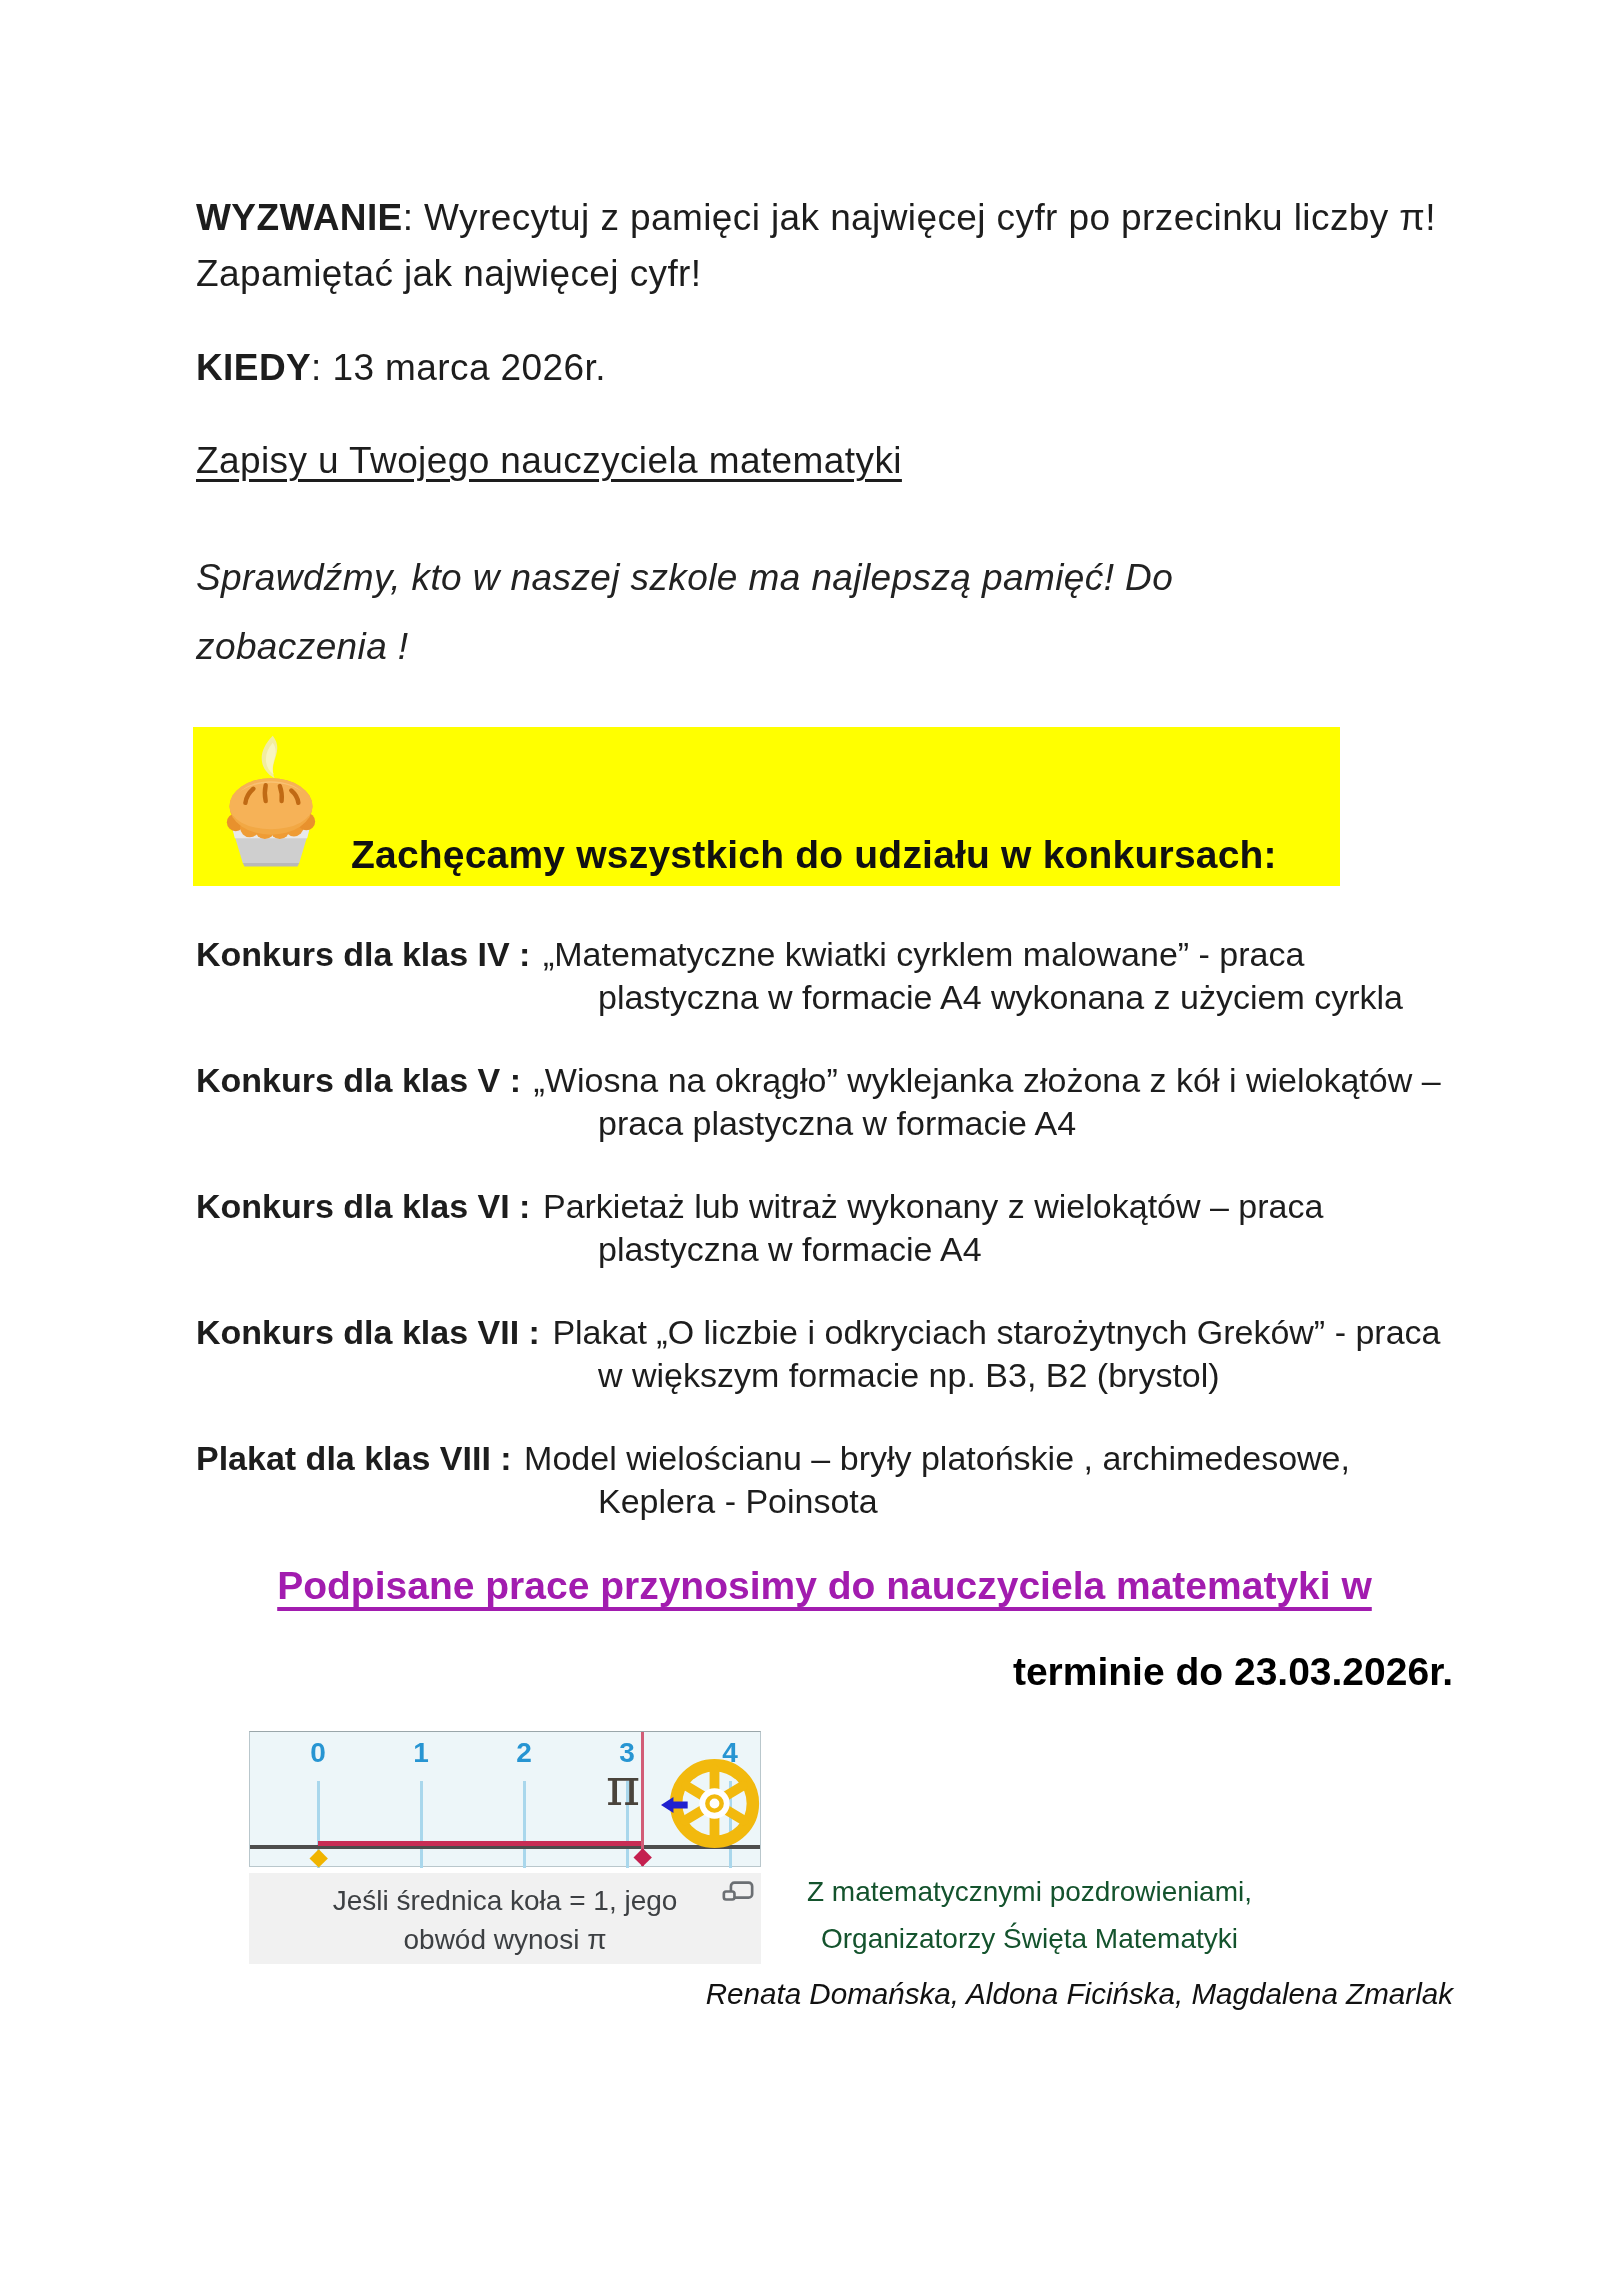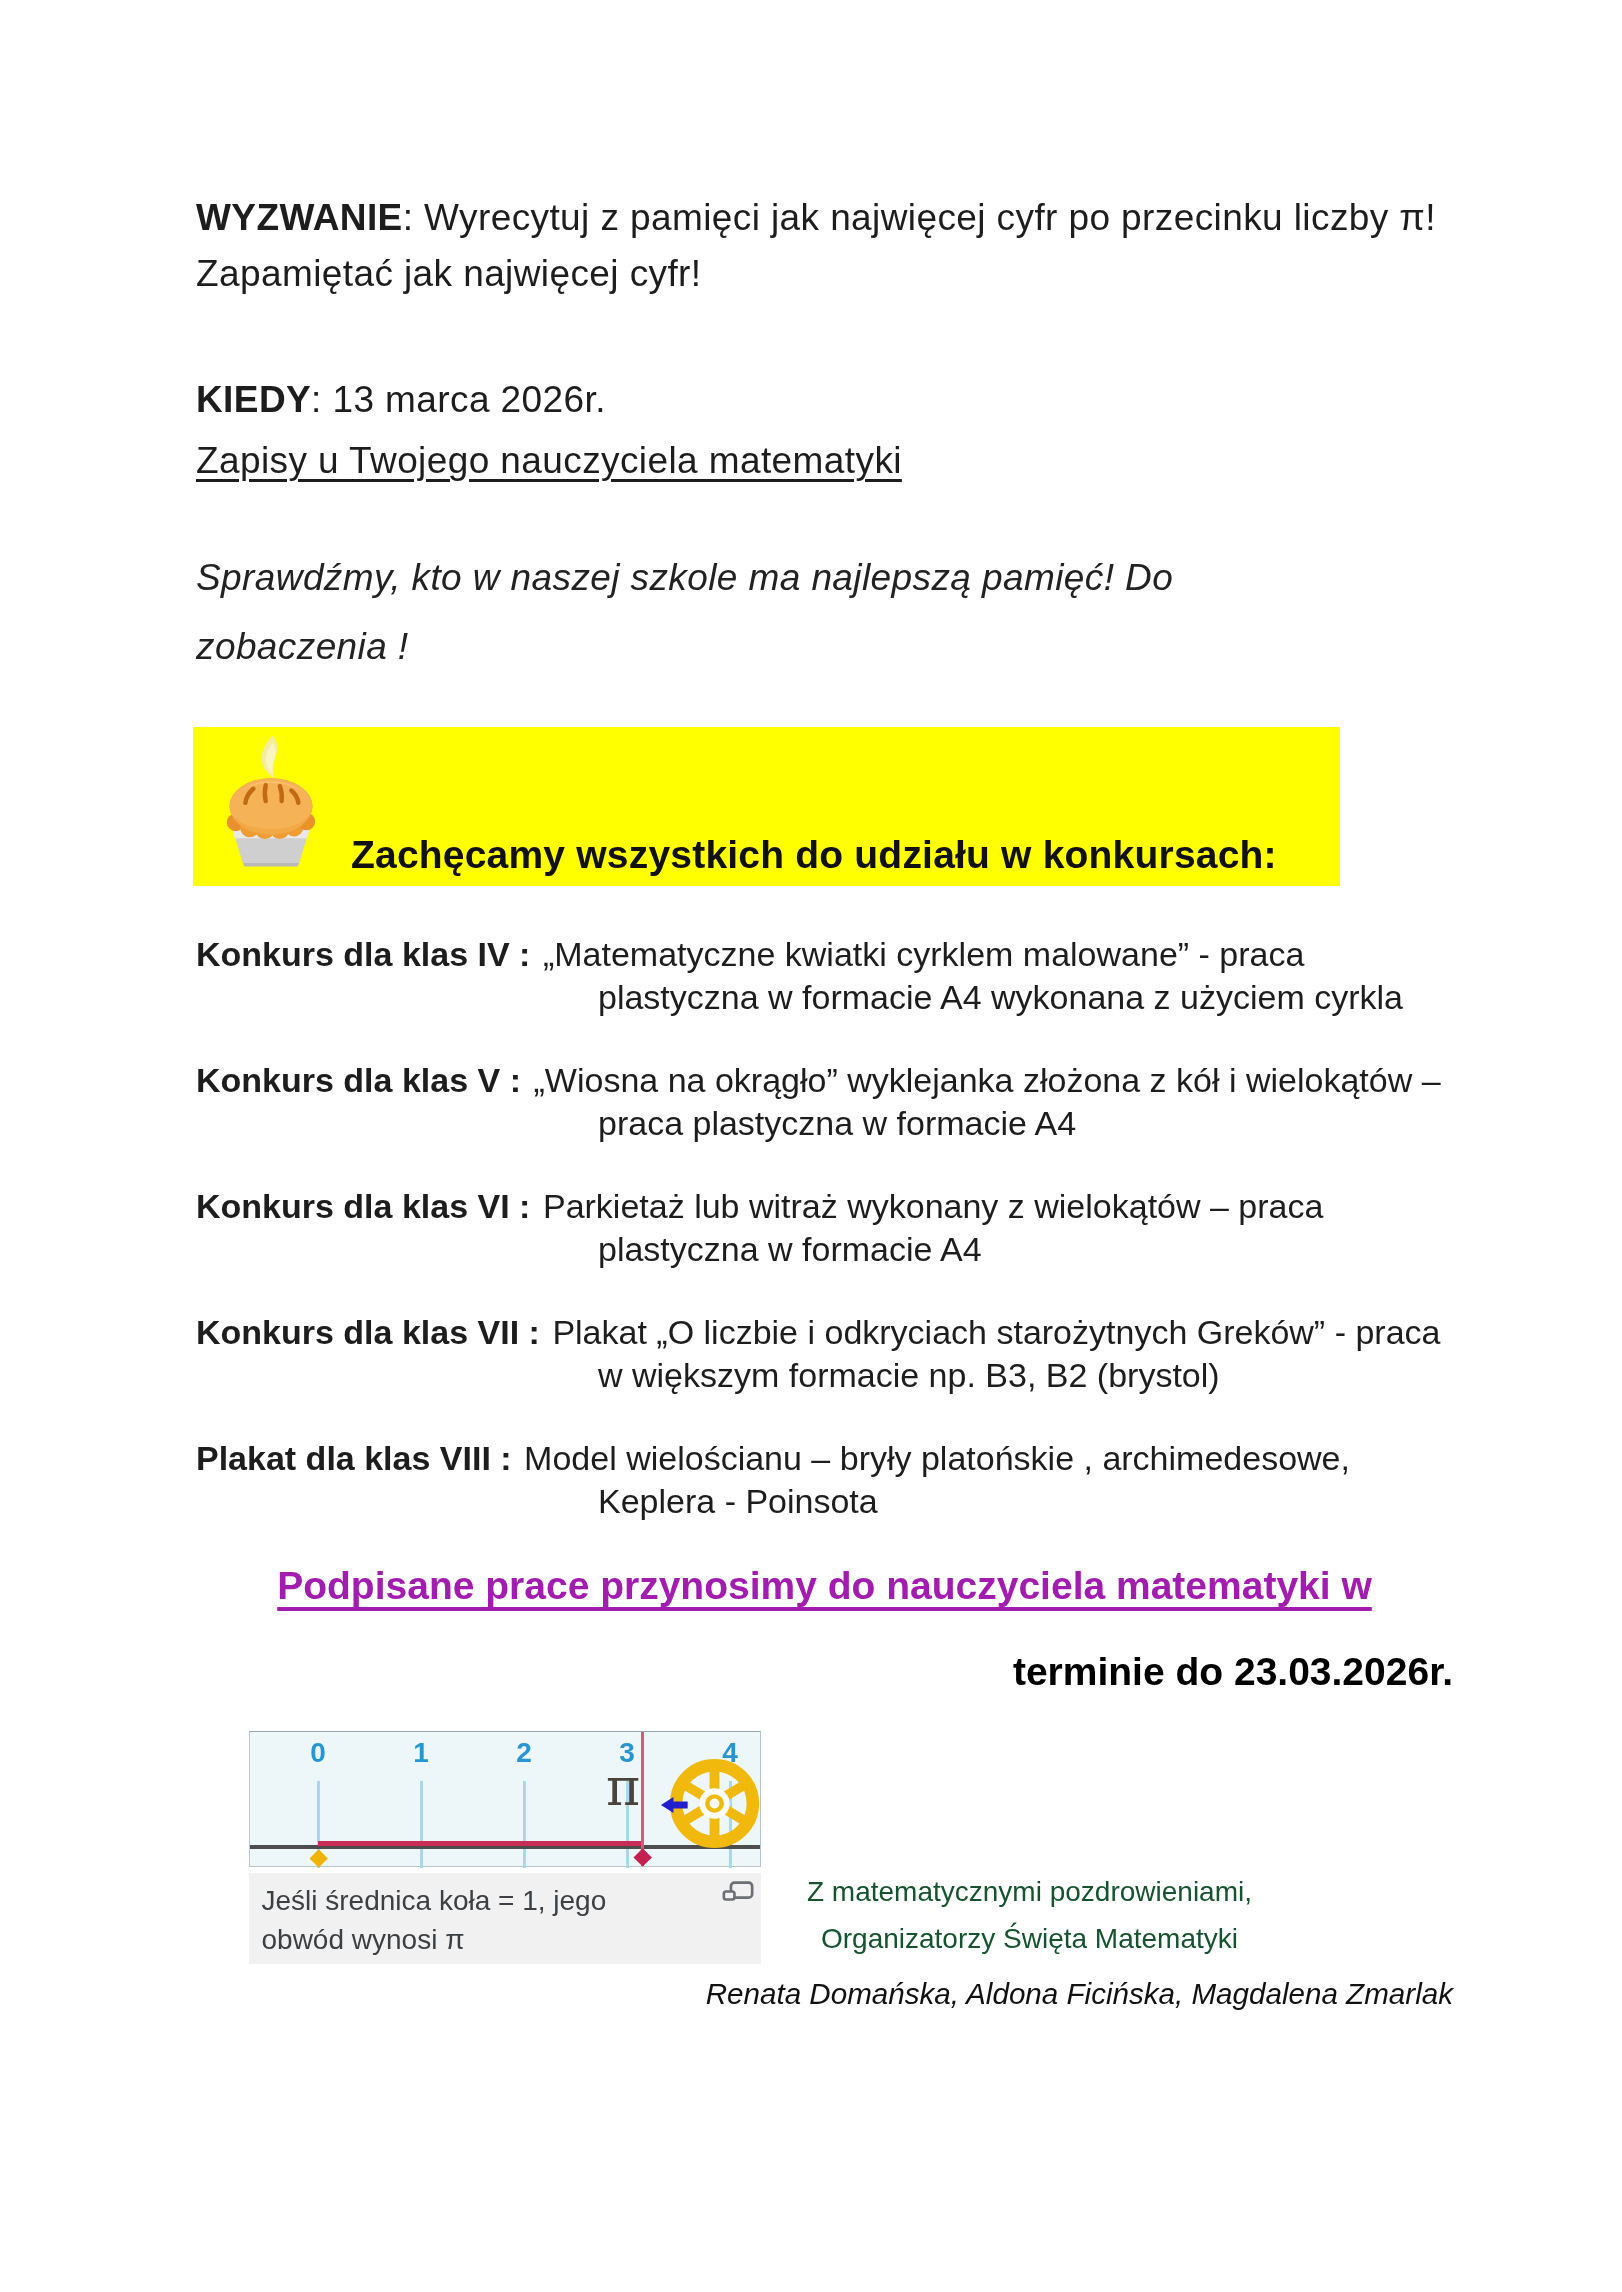--- a/index.html
+++ b/index.html
@@ -6,21 +6,21 @@
   html, body { background: #ffffff; }
   body { width: 1623px; height: 2293px; position: relative; overflow: hidden;
          font-family: "Liberation Sans", sans-serif; color: #161616; }
   .page { position: absolute; inset: 0; background: #fff; }
 
   
   .para { position: absolute; left: 196px; width: 1257px; font-size: 37px;
           line-height: 56px; letter-spacing: 0.4px; color: #1d1d1d; }
   .b { font-weight: 700; }
   .challenge { top: 190px; }
-  .kiedy { top: 340px; margin-top: 32px; }
+  .kiedy { top: 340px; }
   .zapisy { top: 433px; text-decoration: underline; text-underline-offset: 6.3px;
             text-decoration-thickness: 2.7px; }
   .motto { top: 543px; font-style: italic; line-height: 69px; color: #222; }
 
   
   .banner { position: absolute; left: 193px; top: 727px; width: 1147px; height: 159px;
             background: #ffff00; }
   .banner-title { position: absolute; left: 158px; bottom: 9px; font-size: 39px;
                   font-weight: 700; letter-spacing: 0.2px; color: #111; }
   .pie { position: absolute; left: 7.2px; top: 7.2px; width: 142px; height: 136px; }
@@ -56,21 +56,21 @@
               background: #d25d77; }
   .diamond { position: absolute; width: 13.4px; height: 13.4px; transform: rotate(45deg); }
   .diamond.origin { left: 62px; top: 120px; background: #f0b400; }
   .diamond.pi { left: 386px; top: 119px; background: #c42050; }
   .pi-symbol { position: absolute; left: 356px; top: 25px; font-size: 52px;
                font-family: "DejaVu Serif", serif; color: #4a443c; }
   .wheel { position: absolute; left: 419px; top: 26px; width: 91px; height: 91px; }
   .arrow-left { position: absolute; left: 411px; top: 64px; width: 32px; height: 18px; }
   .fig-caption { position: absolute; left: 0; top: 142px; width: 512px; height: 91px;
                  background: #f1f1f1; padding: 8px 12.5px; font-size: 28px;
-                 line-height: 39px; color: #3d4043; }
+                 line-height: 39px; color: #3d4043; text-align: center; }
   .popout { position: absolute; right: 7.2px; top: 149px; width: 32px; height: 23px; }
 
   
   .closing { position: absolute; left: 761px; top: 1868px; width: 537px;
              text-align: center; font-size: 28px; line-height: 47px; color: #14532d; }
   .signatures { position: absolute; left: 196px; top: 1977px; width: 1257px;
                 text-align: right; font-style: italic; font-size: 29.6px; color: #111; }
 </style>
 </head>
 <body>

